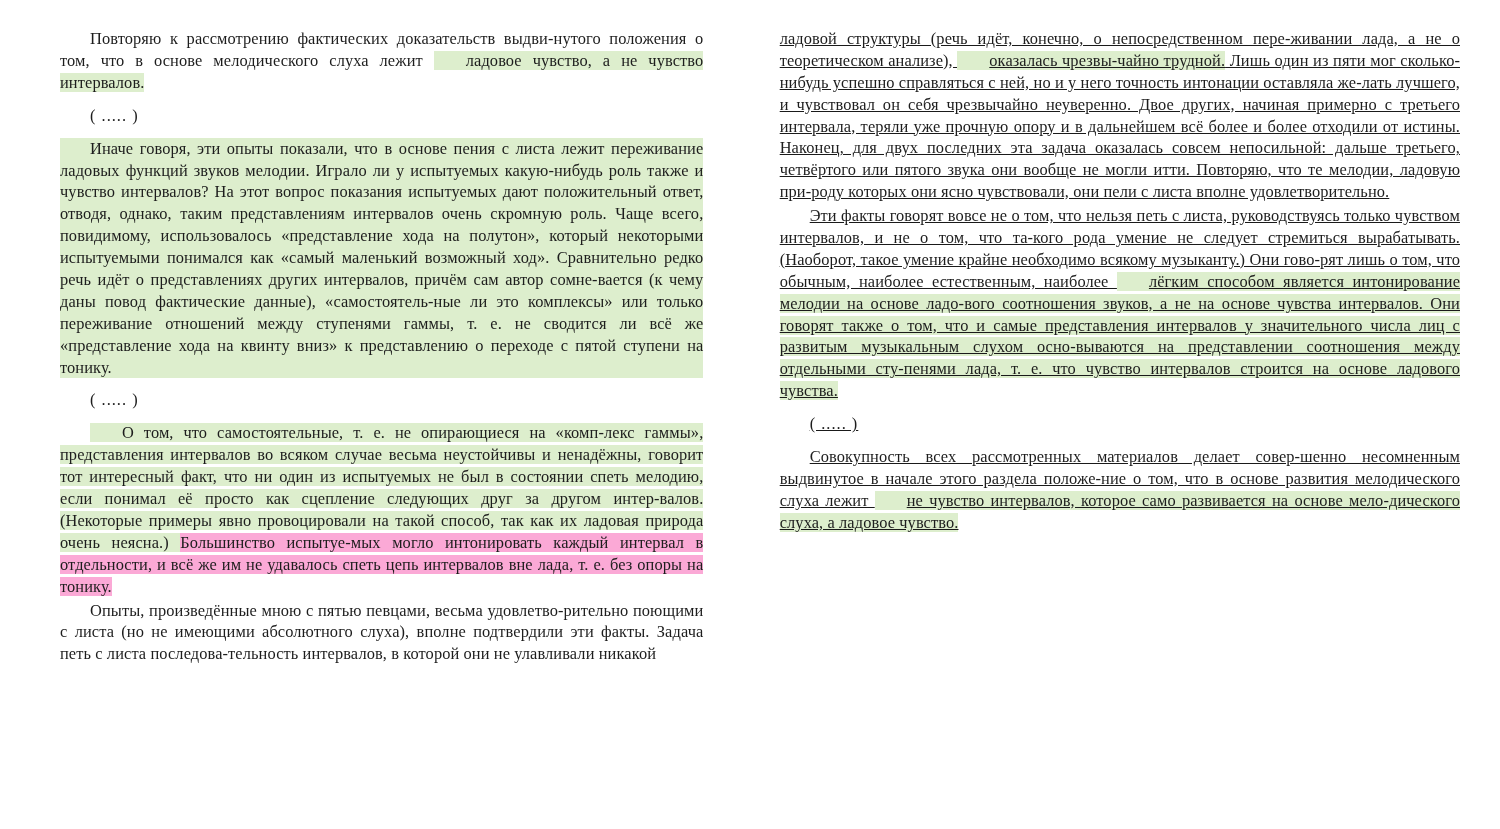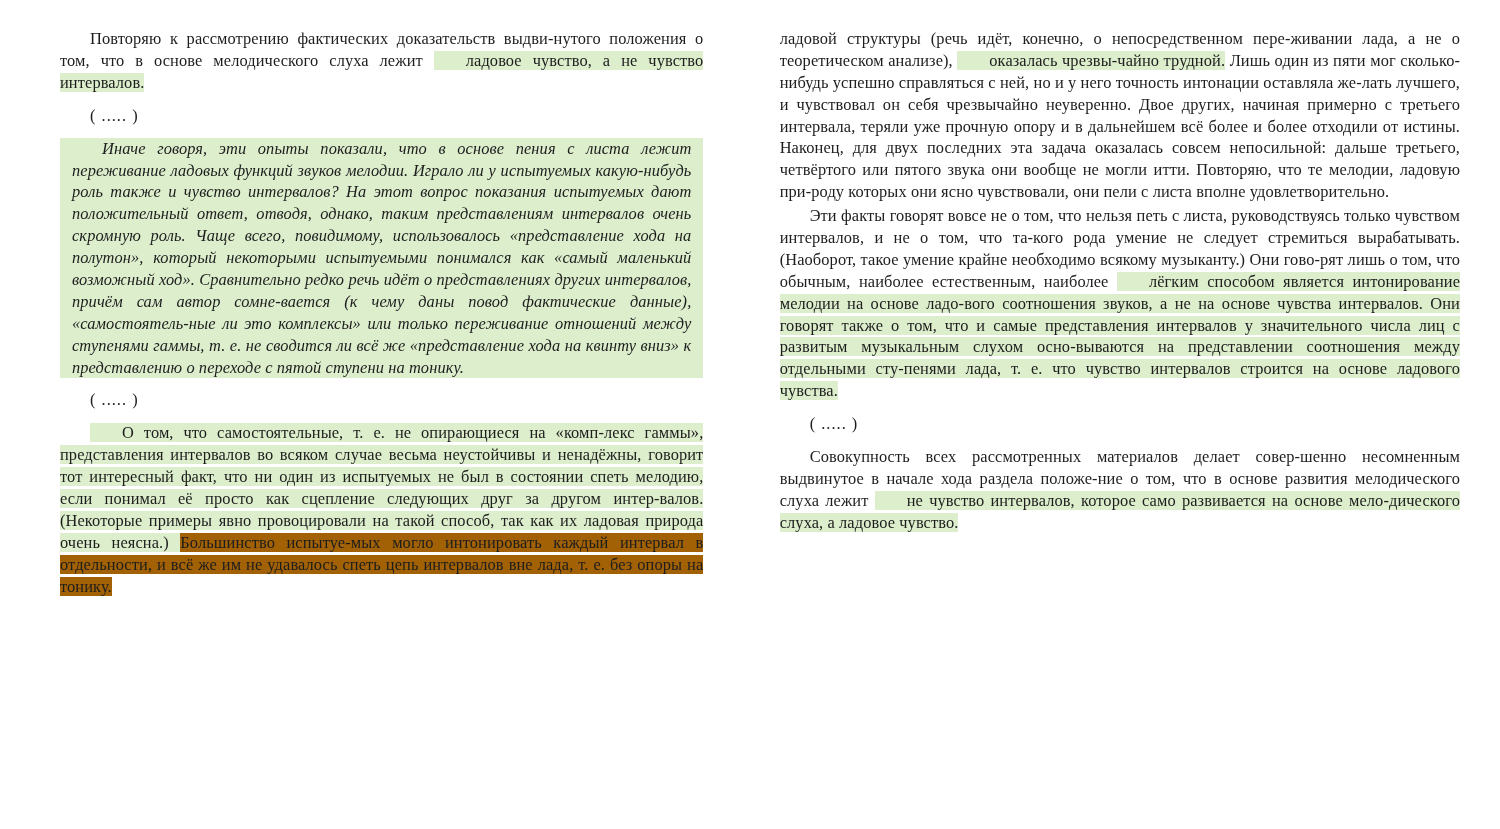--- a/index.html
+++ b/index.html
@@ -27,20 +27,21 @@
   }
   .col-left {
     width: 680px;
     padding-right: 18px;
   }
   .col-gap {
     width: 60px;
   }
   .col-right {
     width: 700px;
+    text-decoration: underline;
   }
   p.para {
     margin: 0 0 2px 0;
     font-size: 16.4px;
     line-height: 1.335;
     text-align: justify;
     text-justify: inter-word;
     letter-spacing: 0.1px;
     color: #1f1f1f;
   }
@@ -48,36 +49,35 @@
     text-indent: 30px;
   }
   p.para.spaced-before {
     margin-top: 0;
   }
   .hl {
     background: #dbeccb;
     padding-left: 32px;
   }
   .hl-soft {
-    background: #a16207;
+    background: #f9a8d4;
   }
   .omission {
     margin: 12px 0 12px 0;
     font-size: 16.4px;
     text-indent: 30px;
     letter-spacing: 1px;
     color: #1f1f1f;
   }
   .blk {
     background: #dbeccb;
     display: block;
   }
   .blk p.para {
-    margin: 12px;
-    font-style: italic;
+    margin: 0;
   }
   
   .scan {
     filter: contrast(1.02);
   }
 </style>
 </head>
 <body>
 
 <div class="page scan">
@@ -89,30 +89,31 @@
     <div class="omission">( ..... )</div>
 
     <div class="blk">
       <p class="para indent">Иначе говоря, эти опыты показали, что в основе пения с листа лежит переживание ладовых функций звуков мелодии. Играло ли у испытуемых какую-нибудь роль также и чувство интервалов? На этот вопрос показания испытуемых дают положительный ответ, отводя, однако, таким представлениям интервалов очень скромную роль. Чаще всего, повидимому, использовалось «представление хода на полутон», который некоторыми испытуемыми понимался как «самый маленький возможный ход». Сравнительно редко речь идёт о представлениях других интервалов, причём сам автор сомне-вается (к чему даны повод фактические данные), «самостоятель-ные ли это комплексы» или только переживание отношений между ступенями гаммы, т. е. не сводится ли всё же «представление хода на квинту вниз» к представлению о переходе с пятой ступени на тонику.</p>
     </div>
 
     <div class="omission">( ..... )</div>
 
     <p class="para indent"><span class="hl">О том, что самостоятельные, т. е. не опирающиеся на «комп-лекс гаммы», представления интервалов во всяком случае весьма неустойчивы и ненадёжны, говорит тот интересный факт, что ни один из испытуемых не был в состоянии спеть мелодию, если понимал её просто как сцепление следующих друг за другом интер-валов. (Некоторые примеры явно провоцировали на такой способ, так как их ладовая природа очень неясна.) </span><span class="hl-soft">Большинство испытуе-мых могло интонировать каждый интервал в отдельности, и всё же им не удавалось спеть цепь интервалов вне лада, т. е. без опоры на тонику.</span></p>
 
+    <p class="para indent spaced-before">Опыты, произведённые мною с пятью певцами, весьма удовлетво-рительно поющими с листа (но не имеющими абсолютного слуха), вполне подтвердили эти факты. Задача петь с листа последова-тельность интервалов, в которой они не улавливали никакой</p>
 
   </div>
 
   <div class="col-gap"></div>
 
   <div class="column col-right">
 
     <p class="para"><span>ладовой структуры (речь идёт, конечно, о непосредственном пере-живании лада, а не о теоретическом анализе), </span><span class="hl">оказалась чрезвы-чайно трудной.</span><span> Лишь один из пяти мог сколько-нибудь успешно справляться с ней, но и у него точность интонации оставляла же-лать лучшего, и чувствовал он себя чрезвычайно неуверенно. Двое других, начиная примерно с третьего интервала, теряли уже прочную опору и в дальнейшем всё более и более отходили от истины. Наконец, для двух последних эта задача оказалась совсем непосильной: дальше третьего, четвёртого или пятого звука они вообще не могли итти. Повторяю, что те мелодии, ладовую при-роду которых они ясно чувствовали, они пели с листа вполне удовлетворительно.</span></p>
 
     <p class="para indent spaced-before"><span>Эти факты говорят вовсе не о том, что нельзя петь с листа, руководствуясь только чувством интервалов, и не о том, что та-кого рода умение не следует стремиться вырабатывать. (Наоборот, такое умение крайне необходимо всякому музыканту.) Они гово-рят лишь о том, что обычным, наиболее естественным, наиболее </span><span class="hl">лёгким способом является интонирование мелодии на основе ладо-вого соотношения звуков, а не на основе чувства интервалов. Они говорят также о том, что и самые представления интервалов у значительного числа лиц с развитым музыкальным слухом осно-вываются на представлении соотношения между отдельными сту-пенями лада, т. е. что чувство интервалов строится на основе ладового чувства.</span></p>
 
     <div class="omission">( ..... )</div>
 
-    <p class="para indent spaced-before"><span>Совокупность всех рассмотренных материалов делает совер-шенно несомненным выдвинутое в начале хода раздела положе-ние о том, что в основе развития мелодического слуха лежит </span><span class="hl">не чувство интервалов, которое само развивается на основе мело-дического слуха, а ладовое чувство.</span></p>
+    <p class="para indent spaced-before"><span>Совокупность всех рассмотренных материалов делает совер-шенно несомненным выдвинутое в начале этого раздела положе-ние о том, что в основе развития мелодического слуха лежит </span><span class="hl">не чувство интервалов, которое само развивается на основе мело-дического слуха, а ладовое чувство.</span></p>
 
   </div>
 
 </div>
 
 </body></html>

